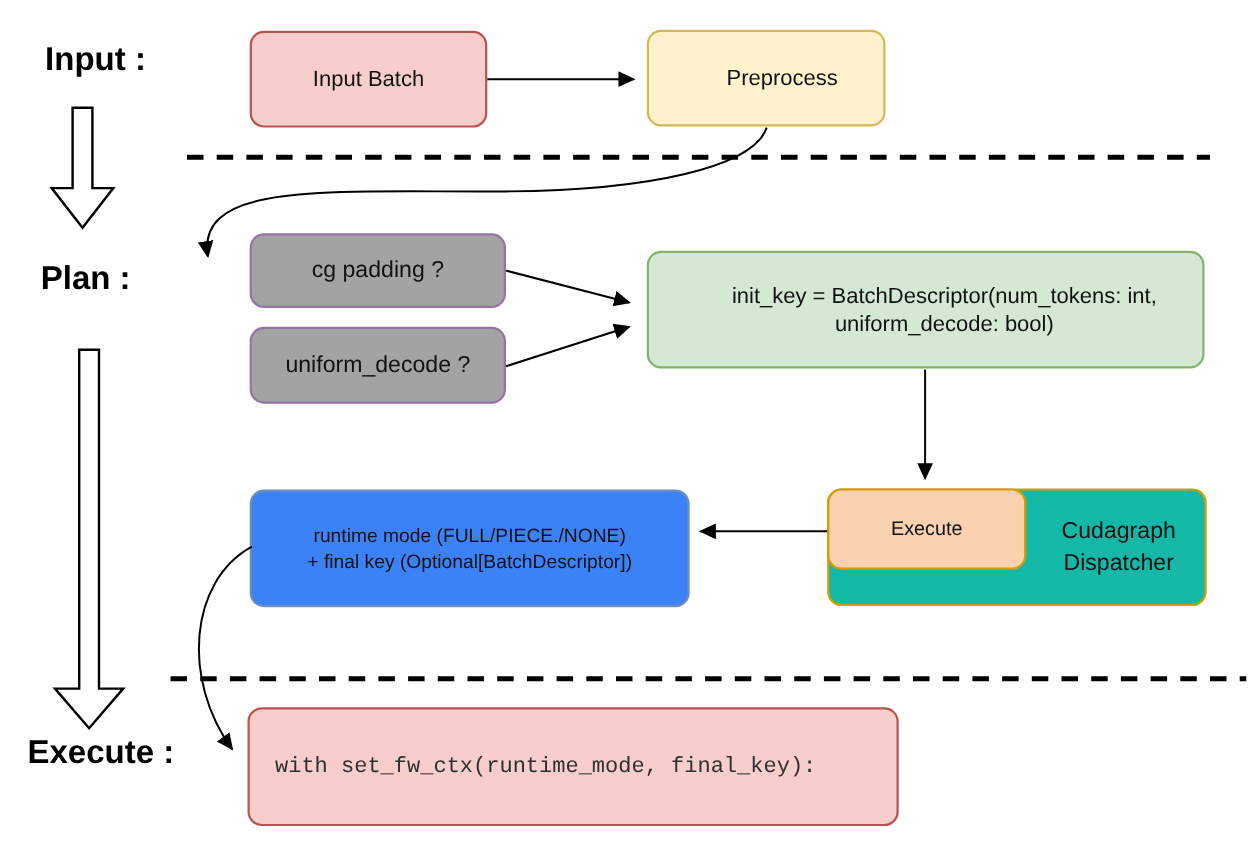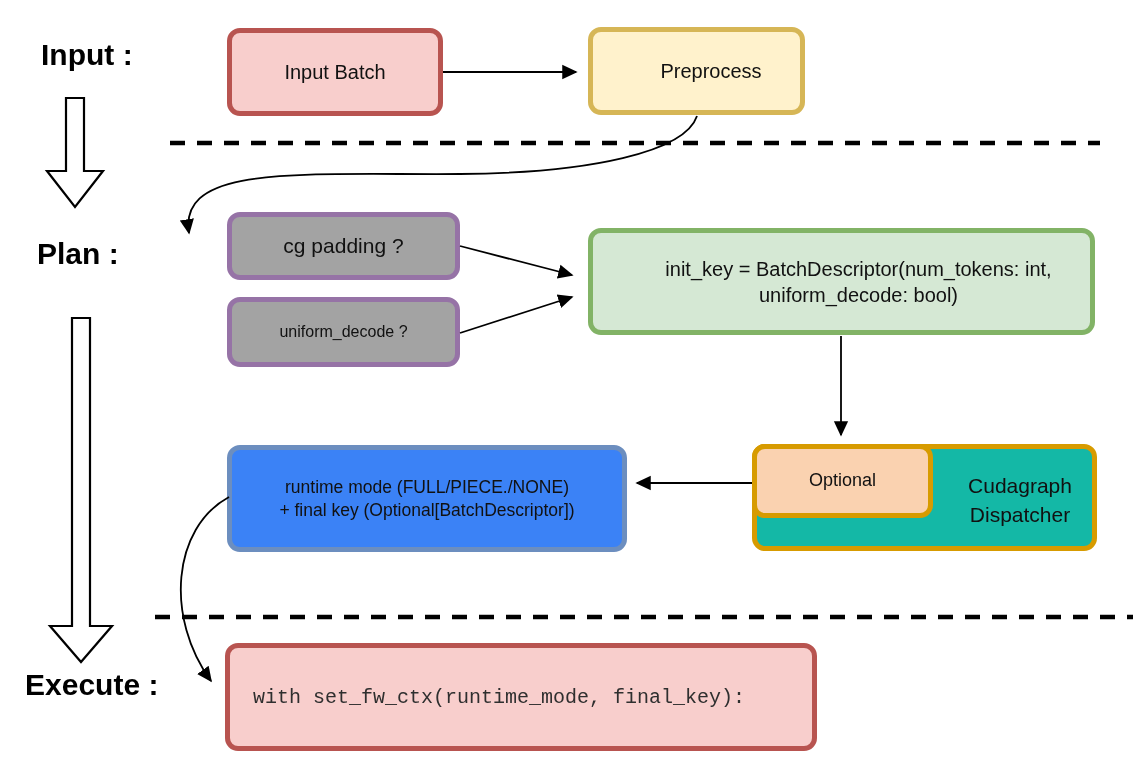--- a/index.html
+++ b/index.html
@@ -4,37 +4,37 @@
 <style>
   html,body{margin:0;padding:0;background:#fff;}
   .canvas{
     position:relative;width:1142px;height:770px;background:#ffffff;overflow:hidden;
     font-family:"Liberation Sans",sans-serif;color:#000;
   }
   .stage-label{
     position:absolute;font-weight:bold;font-size:30px;color:#000;letter-spacing:0px;
   }
   .node{
-    position:absolute;box-sizing:border-box;border:5px solid #404040;border-radius:13px;
+    position:absolute;box-sizing:border-box;border:2px solid #404040;border-radius:13px;
     display:flex;align-items:center;justify-content:center;text-align:center;
     font-size:20px;color:#111;line-height:1.3;
   }
   .node .lines span{display:block;}
   .red   {background:#f8cecc;border-color:#b85450;}
   .yellow{background:#fff2cc;border-color:#d6b656;padding-left:29px;}
   .purple{background:#a3a3a3;border-color:#9673a6;}
   .green {background:#d5e8d4;border-color:#82b366;}
   .blue  {background:#3b82f6;border-color:#6c8ebf;}
   .orange-outer{background:#14b8a6;border-color:#d79b00;}
   .orange-inner{background:#fad2b0;border-color:#d79b00;}
 
   #node-input-batch   {left:227px;top:28px;width:216px;height:88px;}
   #node-preprocess    {left:588px;top:27px;width:217px;height:88px;}
   #node-cg-padding    {left:227px;top:212px;width:233px;height:68px;font-size:21px;}
-  #node-uniform-decode{left:227px;top:297px;width:233px;height:70px;font-size:16px;}
+  #node-uniform-decode{left:227px;top:297px;width:233px;height:70px;font-size:21px;}
   #node-init-key      {left:588px;top:228px;width:507px;height:107px;font-size:20px;padding-left:34px;}
   #node-cudagraph     {left:752px;top:444px;width:345px;height:107px;}
   #cudagraph-label    {position:absolute;left:181px;top:0;width:164px;height:103px;
                        display:flex;align-items:center;justify-content:center;text-align:center;
                        font-size:21px;line-height:1.35;}
   #node-dispatch      {left:752px;top:444px;width:181px;height:74px;font-size:18px;}
   #node-runtime       {left:227px;top:445px;width:400px;height:107px;font-size:17.5px;}
   #node-execute-code  {left:225px;top:643px;width:592px;height:108px;
                        font-family:"Liberation Mono","DejaVu Sans Mono",monospace;
                        font-size:20px;color:#2f2f2f;justify-content:flex-start;
@@ -77,21 +77,21 @@
       <span>init_key = BatchDescriptor(num_tokens: int,</span>
       <span>uniform_decode: bool)</span>
     </div>
   </div>
 
   <div class="node orange-outer" id="node-cudagraph">
     <div id="cudagraph-label">Cudagraph Dispatcher</div>
   </div>
 
   <div class="node orange-inner" id="node-dispatch">
-    <span>Optional</span>
+    <span>Execute</span>
   </div>
 
   <div class="node blue" id="node-runtime">
     <div class="lines">
       <span>runtime mode (FULL/PIECE./NONE)</span>
       <span>+ final key (Optional[BatchDescriptor])</span>
     </div>
   </div>
 
   <div class="node red" id="node-execute-code">

